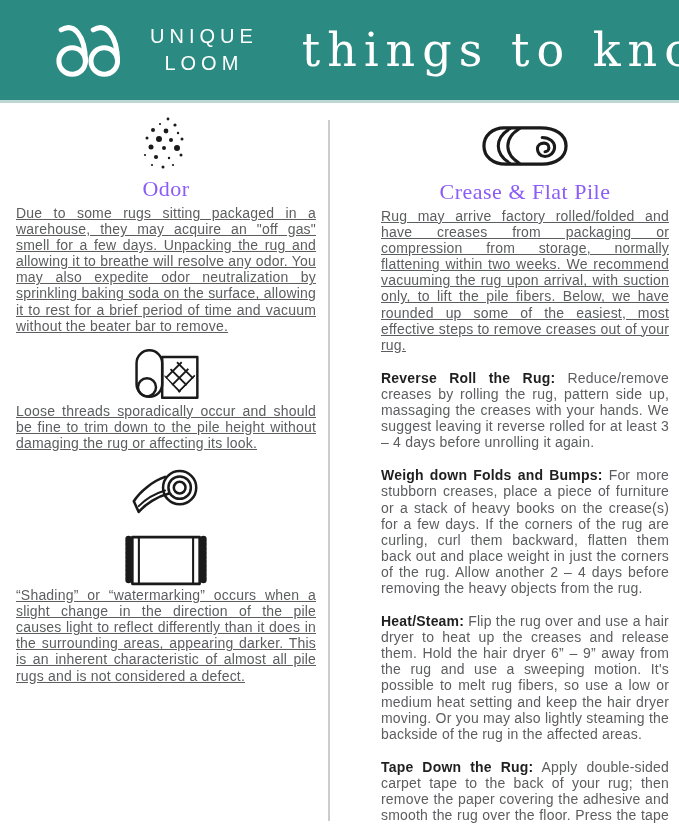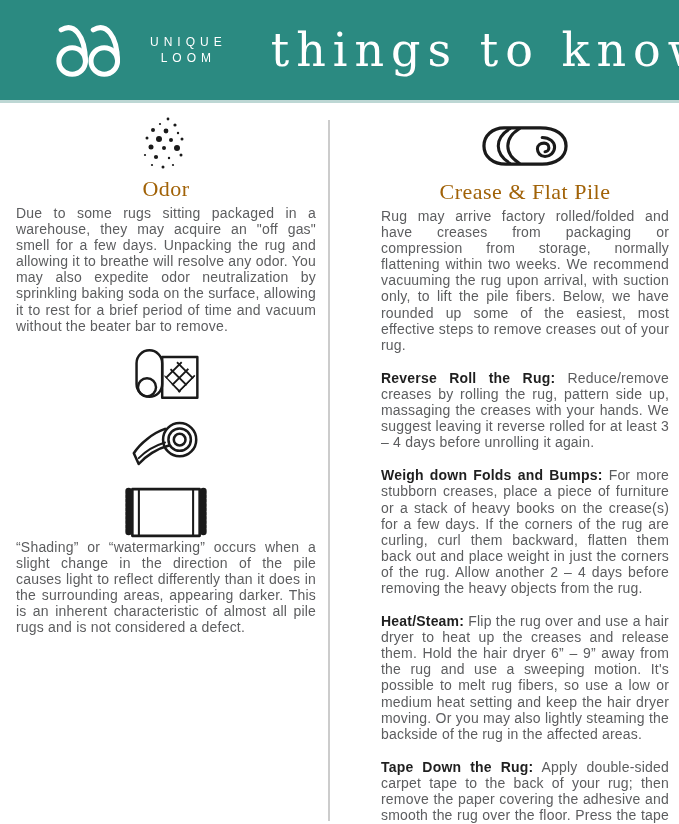--- a/index.html
+++ b/index.html
@@ -16,21 +16,21 @@
     height: 103px;
     background: #2b8a81;
     display: flex;
     align-items: center;
     padding-left: 52px;
     border-bottom: 3px solid #bdd7d4;
   }
   .logo-mark { width: 88px; height: 62px; flex: 0 0 auto; }
   .brand-text {
     color: #ffffff;
-    font-size: 12px;
+    font-size: 20px;
     letter-spacing: 5px;
     text-align: center;
     line-height: 1.35;
     margin-left: 10px;
     font-weight: 400;
   }
   .header-title {
     color: #ffffff;
     font-family: "DejaVu Serif", serif;
     font-size: 46px;
@@ -54,30 +54,31 @@
   .columns { display: flex; height: 100%; }
   .col-left  { width: 330px; padding: 0 14px 0 16px; }
   .col-right { flex: 1; padding: 0 10px 0 18px; margin-left: 33px; }
 
   .section { text-align: center; }
   .icon-wrap { display: flex; justify-content: center; align-items: flex-end; }
   .section-heading {
     font-family: "Liberation Serif", serif;
     font-size: 22px;
     font-weight: 400;
-    color: #a16207;
+    color: #8b5cf6;
     letter-spacing: 0.5px;
     margin: 4px 0 3px 0;
   }
   .section-body {
     font-size: 14px;
     line-height: 1.15;
     color: #5c5d5f;
     text-align: justify;
     letter-spacing: 0.2px;
+    text-decoration: underline;
   }
   .tip {
     font-size: 14px;
     line-height: 1.15;
     color: #5c5d5f;
     text-align: justify;
     letter-spacing: 0.2px;
     margin-top: 17px;
   }
   .tip strong { color: #1f1f1f; font-weight: bold; }
@@ -161,20 +162,21 @@
               <line x1="51" y1="1" x2="83" y2="33"></line>
               <line x1="78" y1="22" x2="46" y2="54"></line>
               <line x1="71" y1="15" x2="39" y2="47"></line>
               <line x1="64" y1="8" x2="32" y2="40"></line>
               <line x1="57" y1="1" x2="25" y2="33"></line>
             </g>
             <rect x="9" y="3" width="27" height="49" rx="13.5" fill="#ffffff" stroke-width="2.6"></rect>
             <circle cx="20" cy="42" r="9.5" fill="#ffffff" stroke-width="2.6"></circle>
           </svg>
         </div>
+        <p class="section-body">Loose threads sporadically occur and should be fine to trim down to the pile height without damaging the rug or affecting its look.</p>
       </div>
 
       <div class="section sec-gap-1">
         <div class="icon-wrap">
           <svg class="icon" width="78" height="57" viewBox="0 0 80 58">
             <path d="M39 13 C27 17 13 28 7 38 L12 49 C19 41 31 33 43 30" fill="#ffffff" stroke-width="2.6"></path>
             <path d="M12 43 C19 36 29 30 39 27" stroke-width="2"></path>
             <circle cx="54" cy="24" r="17" fill="#ffffff" stroke-width="2.6"></circle>
             <circle cx="54" cy="24" r="11.5" stroke-width="2.6"></circle>
             <circle cx="54" cy="24" r="6" stroke-width="2.6"></circle>

